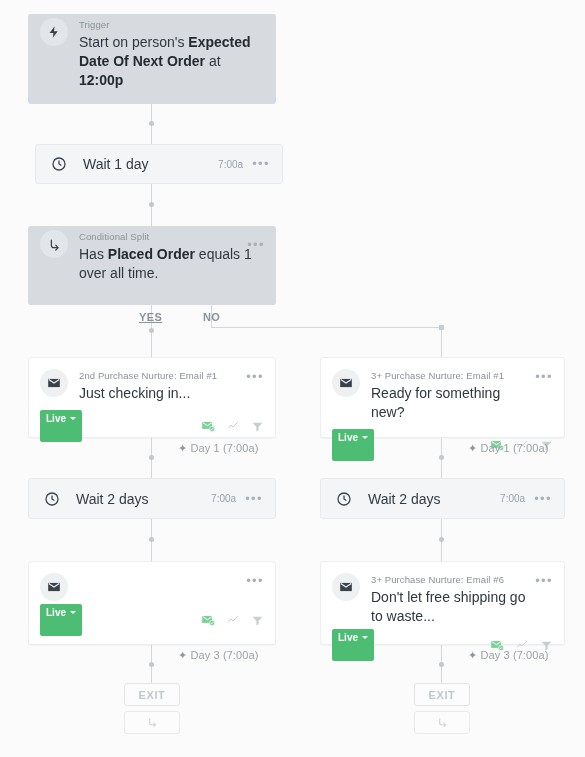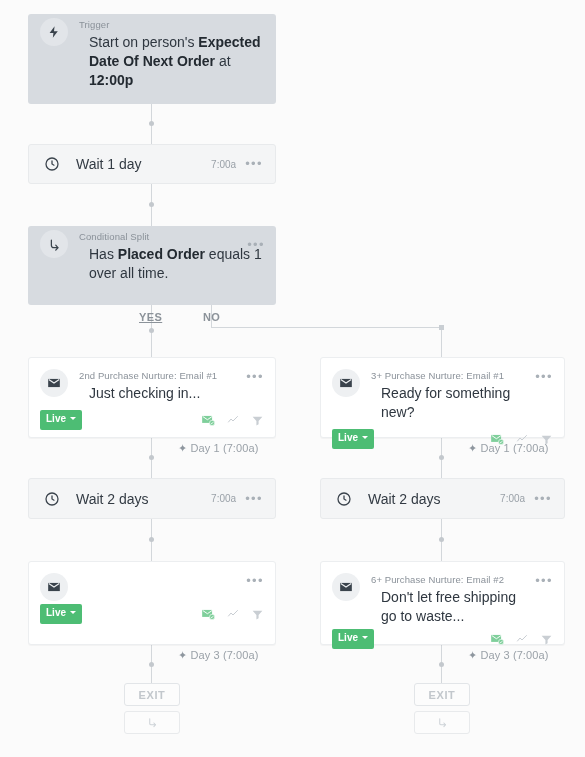--- a/index.html
+++ b/index.html
@@ -88,21 +88,20 @@
     margin-bottom: 2px;
     white-space: nowrap;
     overflow: hidden;
     text-overflow: ellipsis;
   }
   .title {
     font-size: 14px;
     color: #2f3740;
     line-height: 19px;
     font-weight: 400;
-    margin-left: 10px;
   }
   .title b { font-weight: 700; color: #232a31; }
 
   .waitlabel {
     font-size: 14px;
     color: #333b44;
     flex: 1 1 auto;
   }
   .waittime {
     font-size: 10px;
@@ -132,21 +131,21 @@
   }
   .live {
     display: inline-flex;
     align-items: center;
     gap: 4px;
     background: #4dbd74;
     color: #ffffff;
     font-size: 10px;
     font-weight: 700;
     border-radius: 2px;
-    padding: 3px 6px 6px 6px;
+    padding: 3px 6px 18px 6px;
     line-height: 11px;
   }
   .live .caret {
     border-left: 3.2px solid transparent;
     border-right: 3.2px solid transparent;
     border-top: 3.8px solid #ffffff;
     display: inline-block;
   }
   .fspacer { flex: 1 1 auto; }
   .ficons { display: flex; align-items: center; gap: 11px; }
@@ -236,21 +235,21 @@
             <path d="M13 2L4.5 13.5H11L10 22l8.5-11.5H12L13 2z"></path>
           </svg>
       </div>
       <div class="body">
         <div class="eyebrow">Trigger</div>
         <div class="title"><span>Start on person's </span><b>Expected Date Of Next Order</b><span> at </span><b>12:00p</b></div>
       </div>
     </div>
   </div>
 
-  <div class="card" style="left:28px; top:144px; width:248px; height:40px;">
+  <div class="card" style="left:35px; top:144px; width:248px; height:40px;">
     <div class="row wait">
       <div class="ibadge" style="width:22px;height:22px;background:transparent;margin-right:13px;">
         <svg width="16" height="16" viewBox="0 0 24 24" fill="none" stroke="#3a434c" stroke-width="1.9">
           <circle cx="12" cy="12" r="9"></circle>
             <path d="M12 7.5V12l3 1.8" stroke-linecap="round"></path>
         </svg>
       </div>
       <div class="waitlabel">Wait 1 day</div>
       <div class="waittime">7:00a</div>
       <div class="kebab">•••</div>
@@ -435,21 +434,21 @@
   <div class="card white" style="left:320px; top:561px; width:245px; height:84px;">
     <div class="kebab abs">•••</div>
     <div class="row" style="padding:11px 32px 0 11px;">
       <div class="ibadge">
         <svg width="14" height="14" viewBox="0 0 24 24" fill="#3a434c">
             <path d="M2 5h20v14H2z" fill="#3a434c"></path>
             <path d="M3 6l9 6 9-6" stroke="#f0f2f4" stroke-width="1.8" fill="none"></path>
           </svg>
       </div>
       <div class="body">
-        <div class="eyebrow">6+ Purchase Nurture: Email #2</div>
+        <div class="eyebrow">3+ Purchase Nurture: Email #6</div>
         <div class="title">Don't let free shipping go to waste...</div>
       </div>
     </div>
     <div class="efoot" style="margin-top:3px;">
       <div class="live">
         <span>Live</span>
         <span class="caret"></span>
       </div>
       <div class="fspacer"></div>
       <div class="ficons">

